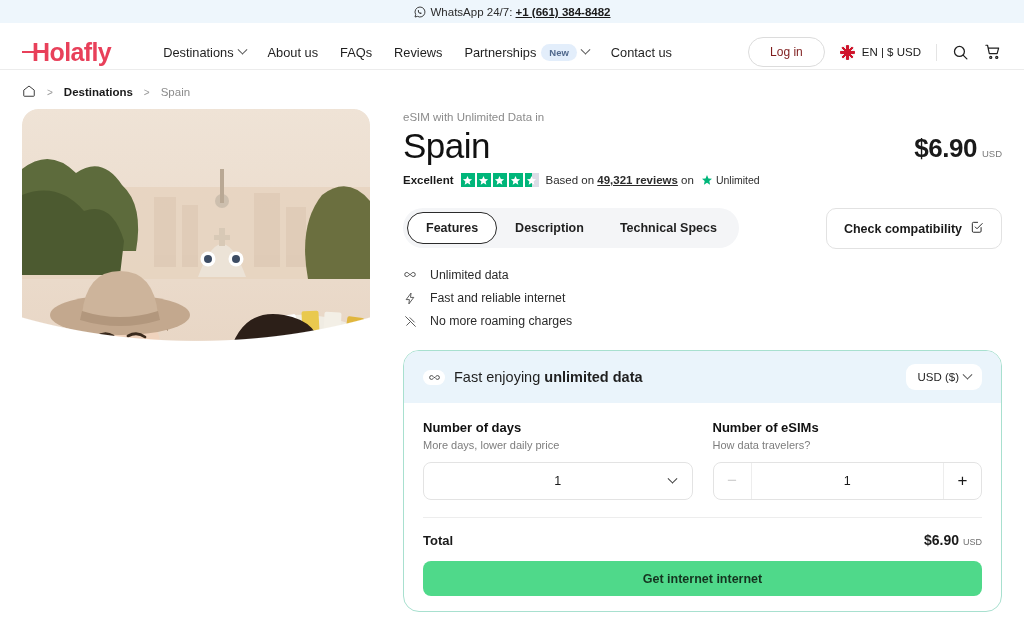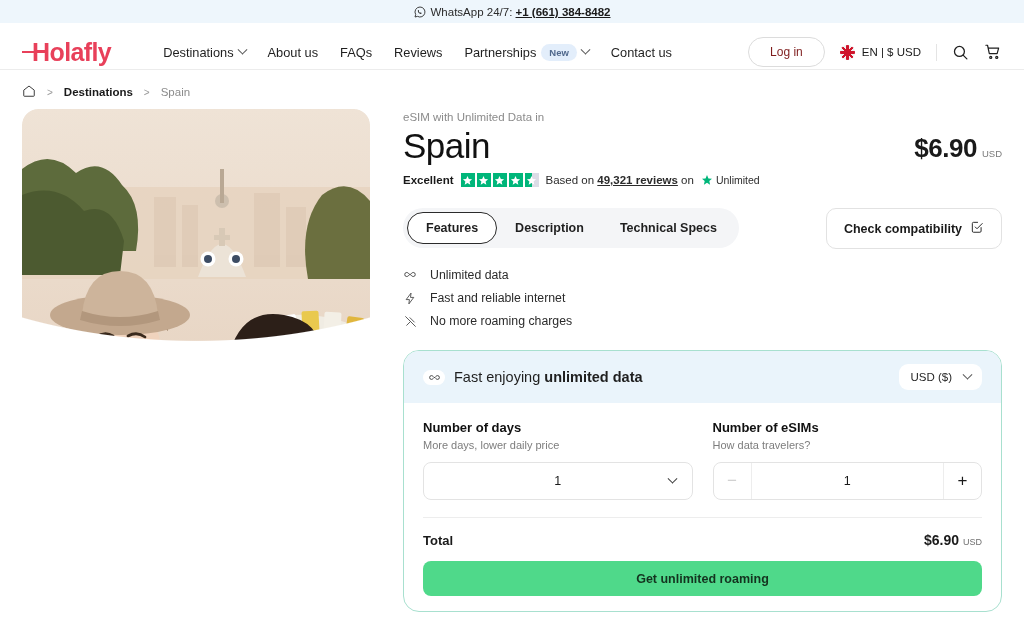--- a/index.html
+++ b/index.html
@@ -150,21 +150,21 @@
   }
   .inf-chip {
     background: #fff; border-radius: 9px; width: 22px; height: 15px;
     display: flex; align-items: center; justify-content: center;
     font-size: 12px; color: #3a3a3a;
   }
   .buy-head-txt { font-size: 14.5px; color: #1f1f1f; }
   .buy-head-txt b { font-weight: 700; }
   .cur-select {
     margin-left: auto; background: #fff; border-radius: 9px;
-    padding: 7px 11px; font-size: 11.5px; display: flex; align-items: center; gap: 12px;
+    padding: 7px 11px; font-size: 11.5px; display: flex; align-items: center; gap: 5px;
     cursor: pointer; color: #1f1f1f;
   }
   .buy-body { padding: 17px 19px 15px 19px; }
   .fields { display: flex; gap: 20px; }
   .field { flex: 1; }
   .field-label { font-size: 13px; font-weight: 700; color: #111; }
   .field-sub { font-size: 11px; color: #7d7d7d; margin-top: 4px; }
   .select-box {
     margin-top: 11px; height: 38px; border: 1px solid #e3e3e3; border-radius: 8px;
     display: flex; align-items: center; justify-content: center; position: relative;
@@ -529,18 +529,18 @@
         <div class="sep-line"></div>
 
         <div class="total-row">
           <span class="total-label">Total</span>
           <span class="total-price-wrap">
             <span class="total-price">$6.90</span>
             <span class="total-cur">USD</span>
           </span>
         </div>
 
-        <button class="cta">Get unlimited roaming</button>
+        <button class="cta">Get internet internet</button>
       </div>
     </div>
 
   </div>
 </div>
 
 </body></html>

